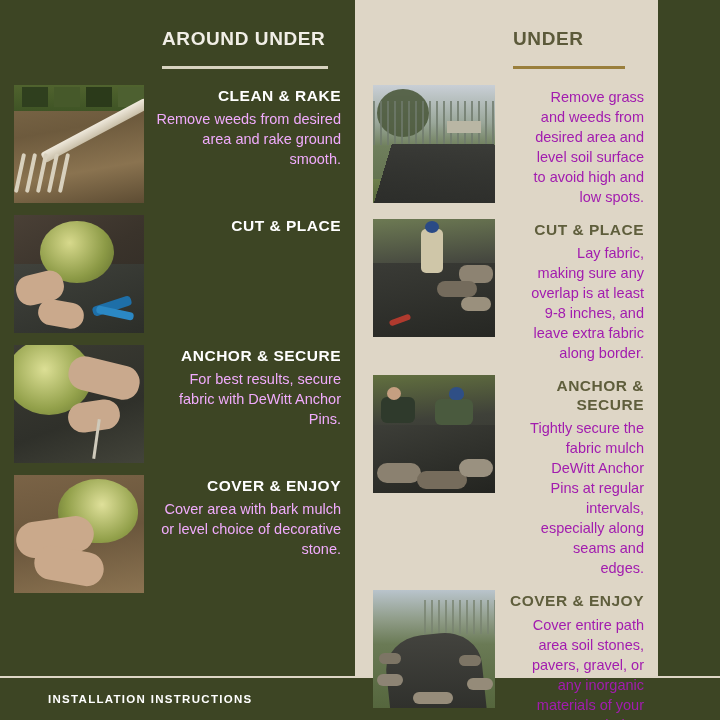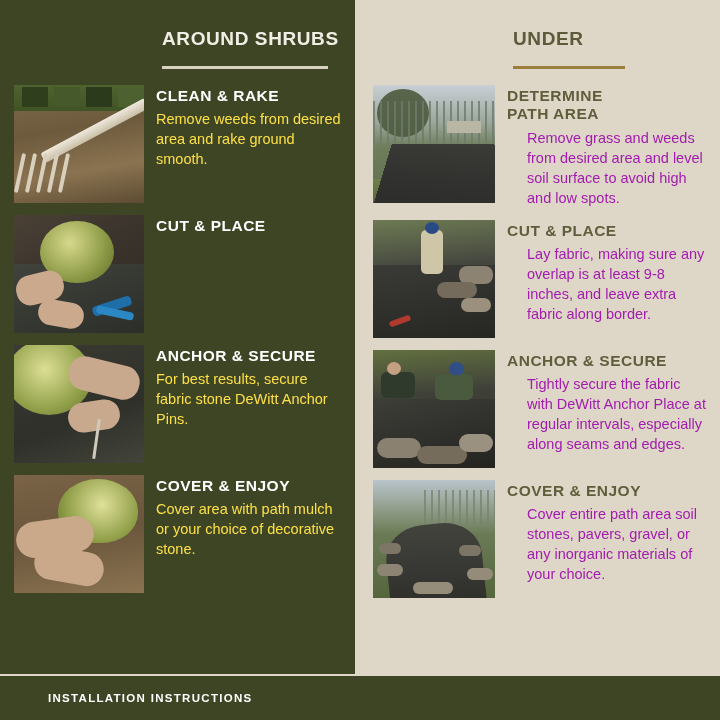--- a/index.html
+++ b/index.html
@@ -28,21 +28,21 @@
   .col {
     position: relative;
     box-sizing: border-box;
   }
   .col-left {
     width: 355px;
     background: #3d4524;
     padding: 26px 14px 0 14px;
   }
   .col-right {
-    width: 365px;
+    width: 303px;
     background: #ded6c6;
     padding: 26px 14px 0 18px;
   }
   .col-head {
     font-weight: bold;
     font-size: 19px;
     letter-spacing: 0.6px;
     line-height: 1.35;
     margin-left: 148px;
     margin-bottom: 0;
@@ -75,36 +75,36 @@
     margin-right: 12px;
     position: relative;
     overflow: hidden;
     background: #6b6453;
   }
   .col-right .thumb {
     width: 122px;
     flex: 0 0 122px;
     height: 118px;
   }
-  .txt { flex: 1 1 auto; padding-top: 2px; }
+  .txt { flex: 1 1 auto; padding-top: 2px; text-align: right; }
   .step-title {
     font-weight: bold;
     font-size: 15.5px;
     letter-spacing: 0.5px;
     line-height: 1.2;
     margin: 0 0 4px 0;
   }
   .col-left .step-title { color: #ffffff; }
   .col-right .step-title { color: #5f5e3c; }
   .step-body {
     font-size: 14.5px;
     line-height: 1.38;
     margin: 0;
   }
-  .col-left .step-body { color: #fde047; }
+  .col-left .step-body { color: #f0abfc; }
   .col-right .step-body { color: #a21caf; margin-left: 20px; }
 
   .footer {
     height: 44px;
     background: #3d4524;
     display: flex;
     align-items: center;
     justify-content: flex-start;
     border-top: 2px solid #ded6c6;
     padding-left: 48px;
@@ -197,21 +197,21 @@
 </style>
 </head>
 <body>
 
 <div class="page">
 
   <div class="columns">
 
     <div class="col col-left">
       <div class="col-head">
-        <div>AROUND SHRUBS</div>
+        <div>AROUND UNDER</div>
       </div>
       <div class="rule"></div>
 
       <div class="step">
         <div class="thumb">
           <div class="ph l1">
             <div class="grass"></div>
             <div class="pot p1"></div>
               <div class="pot p2"></div>
               <div class="pot p3"></div>
@@ -252,35 +252,35 @@
         <div class="thumb">
           <div class="ph l3">
             <div class="bush"></div>
             <div class="hand h1"></div>
             <div class="hand h2"></div>
             <div class="pin"></div>
           </div>
         </div>
         <div class="txt">
           <p class="step-title">ANCHOR &amp; SECURE</p>
-          <p class="step-body">For best results, secure fabric stone DeWitt Anchor Pins.</p>
+          <p class="step-body">For best results, secure fabric with DeWitt Anchor Pins.</p>
         </div>
       </div>
 
       <div class="step">
         <div class="thumb">
           <div class="ph l4">
             <div class="bush"></div>
             <div class="hand h1"></div>
             <div class="hand h2"></div>
           </div>
         </div>
         <div class="txt">
           <p class="step-title">COVER &amp; ENJOY</p>
-          <p class="step-body">Cover area with path mulch or your choice of decorative stone.</p>
+          <p class="step-body">Cover area with bark mulch or level choice of decorative stone.</p>
         </div>
       </div>
     </div>
 
     <div class="col col-right">
       <div class="col-head">
         <div>UNDER</div>
       </div>
       <div class="rule"></div>
 
@@ -288,24 +288,20 @@
         <div class="thumb">
           <div class="ph r1">
             <div class="tree"></div>
             <div class="fence"></div>
             <div class="bench"></div>
             <div class="grass"></div>
             <div class="path"></div>
           </div>
         </div>
         <div class="txt">
-          <p class="step-title">
-            <span>DETERMINE</span><br>
-            <span>PATH AREA</span>
-          </p>
           <p class="step-body">Remove grass and weeds from desired area and level soil surface to avoid high and low spots.</p>
         </div>
       </div>
 
       <div class="step">
         <div class="thumb">
           <div class="ph r2">
             <div class="fab"></div>
             <div class="worker"></div>
             <div class="worker-h"></div>
@@ -329,21 +325,21 @@
               <div class="w1h"></div>
             <div class="w2"></div>
               <div class="w2h"></div>
             <div class="rock k1"></div>
             <div class="rock k2"></div>
             <div class="rock k3"></div>
           </div>
         </div>
         <div class="txt">
           <p class="step-title">ANCHOR &amp; SECURE</p>
-          <p class="step-body">Tightly secure the fabric with DeWitt Anchor Place at regular intervals, especially along seams and edges.</p>
+          <p class="step-body">Tightly secure the fabric mulch DeWitt Anchor Pins at regular intervals, especially along seams and edges.</p>
         </div>
       </div>
 
       <div class="step">
         <div class="thumb">
           <div class="ph r4">
             <div class="fence"></div>
             <div class="path"></div>
             <div class="edge e1"></div>
             <div class="edge e2"></div>

